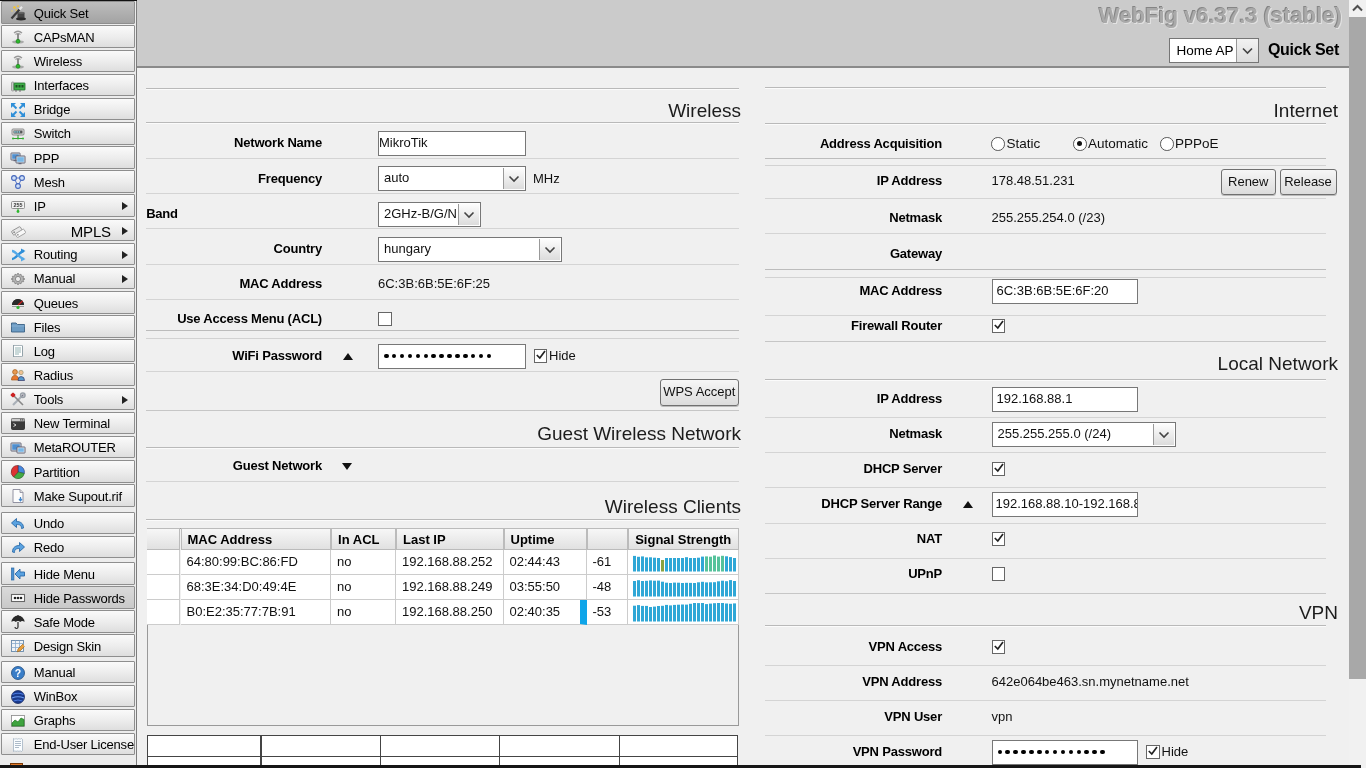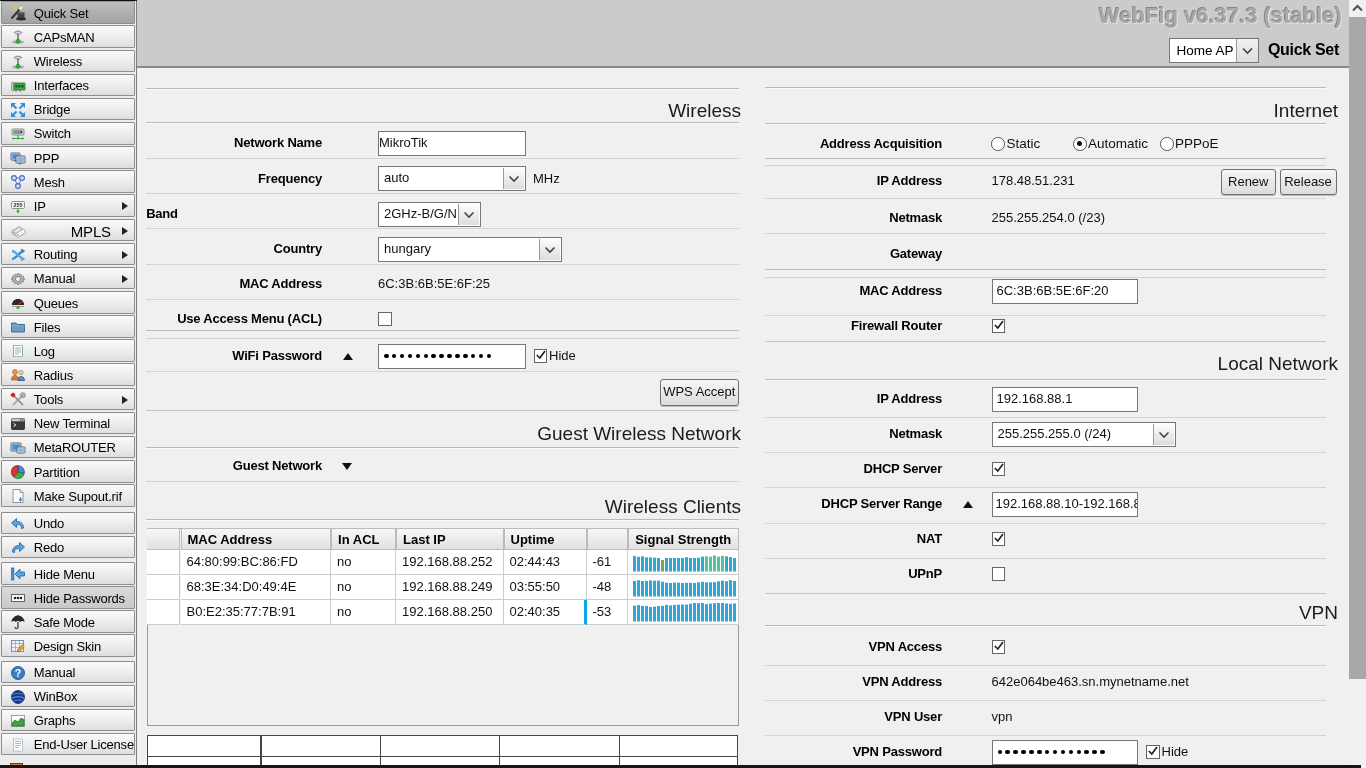--- a/index.html
+++ b/index.html
@@ -471,21 +471,21 @@
     <rect x="84" y="4.3" width="3" height="15.2" fill="#2fa7d6"></rect>
     <rect x="88" y="3.7" width="3" height="15.8" fill="#2fa7d6"></rect>
     <rect x="92" y="4.2" width="3" height="15.3" fill="#2fa7d6"></rect>
     <rect x="96" y="3.1" width="3" height="16.4" fill="#2fa7d6"></rect>
     <rect x="100" y="4.0" width="3" height="15.5" fill="#2fa7d6"></rect>
   </svg>
 <div style="position:absolute;left:147.3px;top:599.8px;width:33.2px;height:25px;box-sizing:border-box;background:#fff;border-right:1px solid #ccc;border-bottom:1px solid #ccc;font-size:13px;color:#111;line-height:24px;padding-left:6px;overflow:hidden;"></div>
 <div style="position:absolute;left:180.5px;top:599.8px;width:150.60000000000002px;height:25px;box-sizing:border-box;background:#fff;border-right:1px solid #ccc;border-bottom:1px solid #ccc;font-size:13px;color:#111;line-height:24px;padding-left:6px;overflow:hidden;">B0:E2:35:77:7B:91</div>
 <div style="position:absolute;left:331.1px;top:599.8px;width:64.89999999999998px;height:25px;box-sizing:border-box;background:#fff;border-right:1px solid #ccc;border-bottom:1px solid #ccc;font-size:13px;color:#111;line-height:24px;padding-left:6px;overflow:hidden;">no</div>
 <div style="position:absolute;left:396.0px;top:599.8px;width:107.5px;height:25px;box-sizing:border-box;background:#fff;border-right:1px solid #ccc;border-bottom:1px solid #ccc;font-size:13px;color:#111;line-height:24px;padding-left:6px;overflow:hidden;">192.168.88.250</div>
-<div style="position:absolute;left:503.5px;top:599.8px;width:83.0px;height:25px;box-sizing:border-box;background:#fff;border-right:3px solid #0ea5e9;border-bottom:1px solid #ccc;font-size:13px;color:#111;line-height:24px;padding-left:6px;overflow:hidden;">02:40:35</div>
+<div style="position:absolute;left:503.5px;top:599.8px;width:83.0px;height:25px;box-sizing:border-box;background:#fff;border-right:7px solid #0ea5e9;border-bottom:1px solid #ccc;font-size:13px;color:#111;line-height:24px;padding-left:6px;overflow:hidden;">02:40:35</div>
 <div style="position:absolute;left:586.5px;top:599.8px;width:41.69999999999999px;height:25px;box-sizing:border-box;background:#fff;border-right:1px solid #ccc;border-bottom:1px solid #ccc;font-size:13px;color:#111;line-height:24px;padding-left:6px;overflow:hidden;">-53</div>
 <div style="position:absolute;left:628.2px;top:599.8px;width:110.80000000000007px;height:25px;box-sizing:border-box;background:#fff;border-right:1px solid #ccc;border-bottom:1px solid #ccc;font-size:13px;color:#111;line-height:24px;padding-left:6px;overflow:hidden;"></div>
 <svg width="106" height="21" style="position:absolute;left:632.7px;top:601.8px;">
     <rect x="0" y="3.7" width="3" height="15.8" fill="#2fa7d6"></rect>
     <rect x="4" y="3.1" width="3" height="16.4" fill="#2fa7d6"></rect>
     <rect x="8" y="3.9" width="3" height="15.6" fill="#2fa7d6"></rect>
     <rect x="12" y="3.9" width="3" height="15.6" fill="#2fa7d6"></rect>
     <rect x="16" y="5.0" width="3" height="14.5" fill="#2fa7d6"></rect>
     <rect x="20" y="4.6" width="3" height="14.9" fill="#2fa7d6"></rect>
     <rect x="24" y="4.0" width="3" height="15.5" fill="#2fa7d6"></rect>

